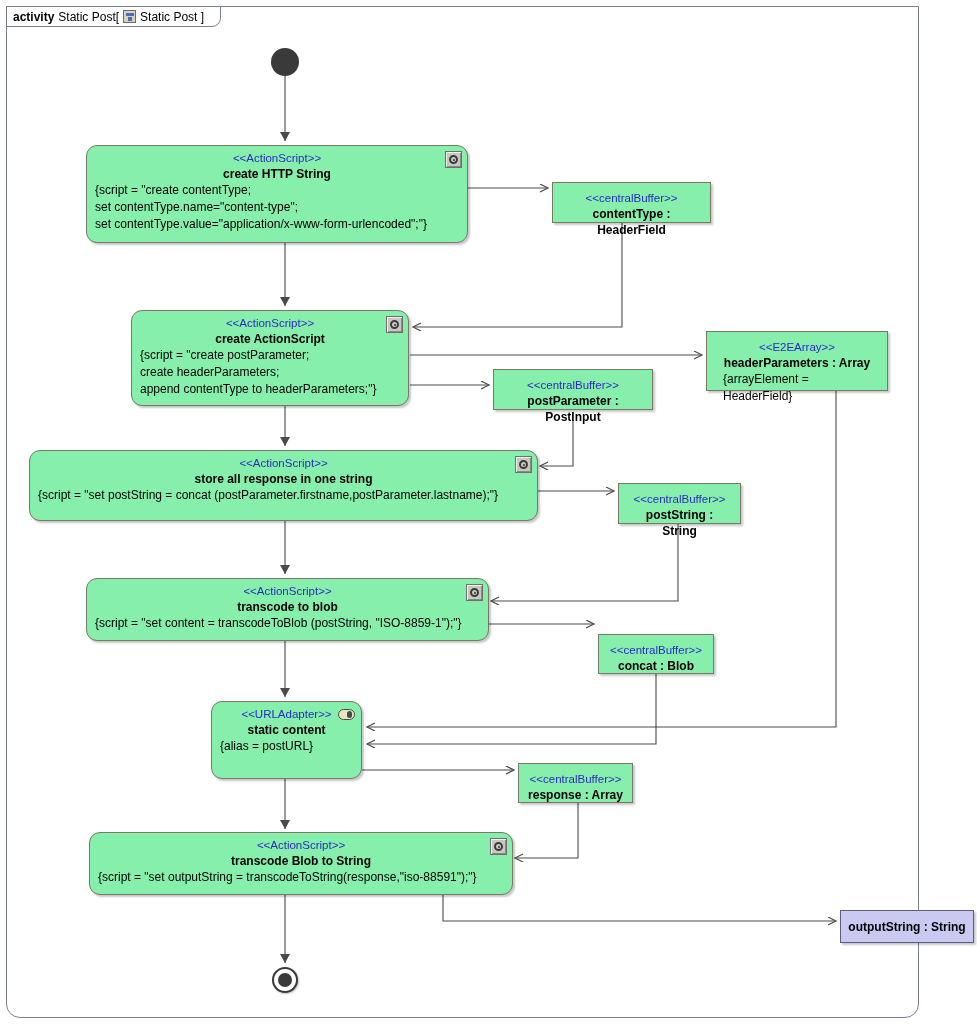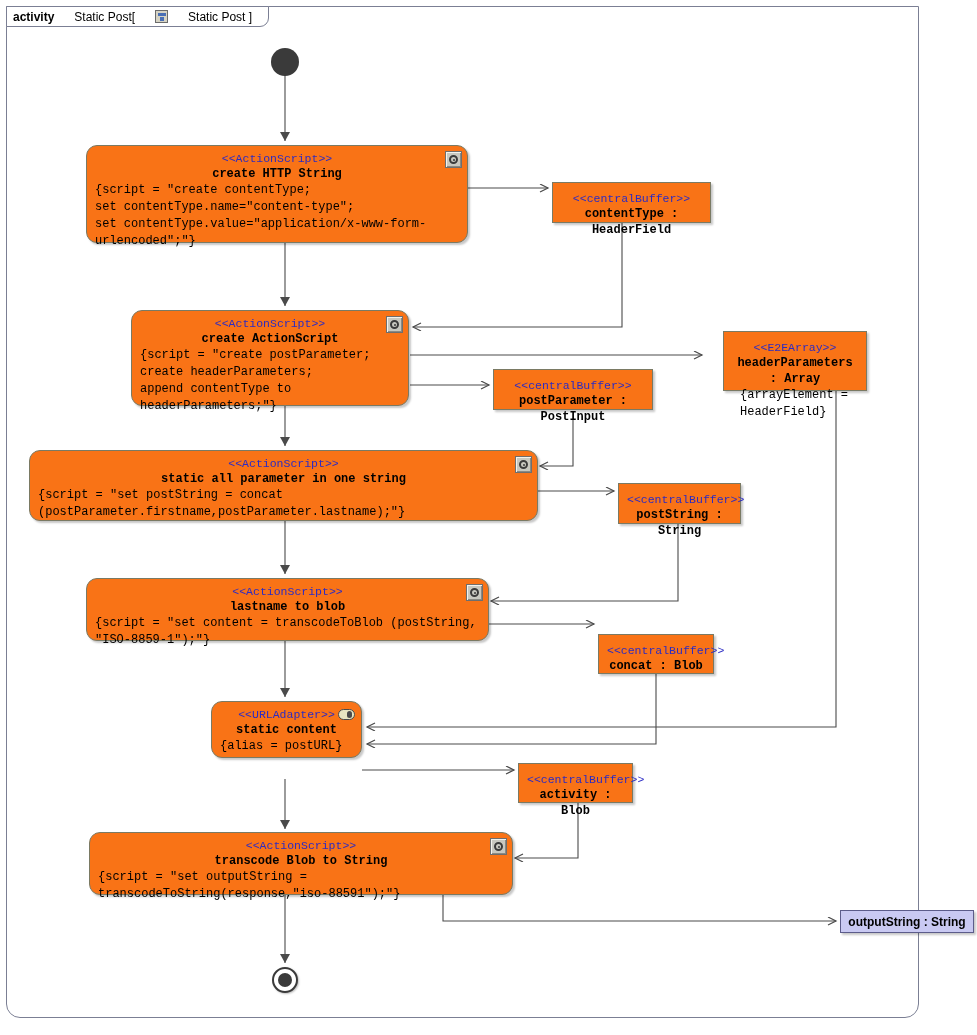--- a/index.html
+++ b/index.html
@@ -3,34 +3,34 @@
 <meta charset="utf-8">
 <style>
   html,body{margin:0;padding:0;background:#ffffff;}
   body{font-family:"Liberation Sans",sans-serif;}
   #canvas{position:relative;width:977px;height:1035px;background:#ffffff;overflow:hidden;}
 
   
   .frame{position:absolute;left:6px;top:6px;width:913px;height:1012px;border:1px solid #7b7f94;
          border-radius:0 0 14px 14px;box-sizing:border-box;background:transparent;}
   .frame-tab{position:absolute;left:6px;top:6px;height:21px;border:1px solid #7b7f94;border-bottom:1px solid #7b7f94;
-        background:#ffffff;box-sizing:border-box;padding:0 16px 0 6px;display:flex;align-items:center;gap:20px;
+        background:#ffffff;box-sizing:border-box;padding:0 16px 0 6px;display:flex;align-items:center;gap:4px;
         border-radius:0 0 9px 0;font-size:12px;color:#000;white-space:nowrap;z-index:4;}
   .frame-tab b{font-weight:bold;}
   .tab-icon{display:inline-block;width:13px;height:13px;border:1px solid #6b6b6b;background:#d6d3c4;
         position:relative;box-sizing:border-box;vertical-align:middle;}
   .tab-icon:before{content:"";position:absolute;left:2px;top:2px;width:8px;height:3px;background:#4a6fb5;}
   .tab-icon:after{content:"";position:absolute;left:4px;top:6px;width:4px;height:4px;background:#4a6fb5;}
 
   
   #wires{position:absolute;left:0;top:0;width:977px;height:1035px;}
 
   
-  .node{position:absolute;box-sizing:border-box;background:#f97316;border:1px solid #7a7a64;
-        box-shadow:2px 2px 2px rgba(0,0,0,.22);text-align:center;font-family:Liberation Mono, monospace;}
+  .node{position:absolute;box-sizing:border-box;background:#86efac;border:1px solid #7a7a64;
+        box-shadow:2px 2px 2px rgba(0,0,0,.22);text-align:center;}
   .action{border-radius:11px;padding-top:5px;}
   .buffer{border-radius:0;padding:8px 8px 5px 8px;}
   .stereo{color:#2b2bc4;font-size:11.5px;line-height:15px;}
   .nname{font-weight:bold;color:#000;font-size:12px;line-height:16px;}
   .nbody{color:#000;font-size:12px;line-height:17px;text-align:left;padding:0 8px;white-space:pre-line;}
   .nbody.center{text-align:left;}
   .badge{position:absolute;right:5px;top:5px;width:15px;height:15px;background:#c8c8c0;
          border:1px solid #6e6e6e;box-shadow:inset 1px 1px 0 #f2f2ee, inset -1px -1px 0 #8a8a84;}
   .badge i{position:absolute;left:3px;top:3px;width:9px;height:9px;border:2px solid #3b3b3b;
          border-radius:50%;box-sizing:border-box;}
@@ -127,72 +127,72 @@
     <div class="nbody">{script = "create postParameter;
 create headerParameters;
 append contentType to headerParameters;"}</div>
   </div>
 
   <div class="node buffer" style="left:493px;top:369px;width:160px;height:41px;">
     <div class="stereo">&lt;&lt;centralBuffer&gt;&gt;</div>
     <div class="nname">postParameter : PostInput</div>
   </div>
 
-  <div class="node buffer" style="left:706px;top:331px;width:144px;height:60px;margin-left:17px;">
+  <div class="node buffer" style="left:706px;top:331px;width:182px;height:60px;">
     <div class="stereo">&lt;&lt;E2EArray&gt;&gt;</div>
     <div class="nname">headerParameters : Array</div>
     <div class="nbody center">{arrayElement = HeaderField}</div>
   </div>
 
   <div class="node action" style="left:29px;top:450px;width:509px;height:71px;">
     <div class="badge">
         <i></i>
       </div>
     <div class="stereo">&lt;&lt;ActionScript&gt;&gt;</div>
-    <div class="nname">static all parameter in one string</div>
+    <div class="nname">store all response in one string</div>
     <div class="nbody center">{script = "set postString = concat (postParameter.firstname,postParameter.lastname);"}</div>
   </div>
 
   <div class="node buffer" style="left:618px;top:483px;width:123px;height:41px;">
     <div class="stereo">&lt;&lt;centralBuffer&gt;&gt;</div>
     <div class="nname">postString : String</div>
   </div>
 
   <div class="node action" style="left:86px;top:578px;width:403px;height:63px;">
     <div class="badge">
         <i></i>
       </div>
     <div class="stereo">&lt;&lt;ActionScript&gt;&gt;</div>
-    <div class="nname">lastname to blob</div>
+    <div class="nname">transcode to blob</div>
     <div class="nbody center">{script = "set content = transcodeToBlob (postString, "ISO-8859-1");"}</div>
   </div>
 
   <div class="node buffer" style="left:598px;top:634px;width:116px;height:40px;">
     <div class="stereo">&lt;&lt;centralBuffer&gt;&gt;</div>
     <div class="nname">concat : Blob</div>
   </div>
 
-  <div class="node action" style="left:211px;top:701px;width:151px;height:57px;">
+  <div class="node action" style="left:211px;top:701px;width:151px;height:78px;">
     <div class="pill"></div>
     <div class="stereo">&lt;&lt;URLAdapter&gt;&gt;</div>
     <div class="nname">static content</div>
     <div class="nbody center">{alias = postURL}</div>
   </div>
 
   <div class="node buffer" style="left:518px;top:763px;width:115px;height:40px;">
     <div class="stereo">&lt;&lt;centralBuffer&gt;&gt;</div>
-    <div class="nname">activity : Blob</div>
+    <div class="nname">response : Array</div>
   </div>
 
   <div class="node action" style="left:89px;top:832px;width:424px;height:63px;">
     <div class="badge">
         <i></i>
       </div>
     <div class="stereo">&lt;&lt;ActionScript&gt;&gt;</div>
     <div class="nname">transcode Blob to String</div>
     <div class="nbody center">{script = "set outputString = transcodeToString(response,"iso-88591");"}</div>
   </div>
 
-  <div class="param" style="left:840px;top:910px;width:134px;height:23px;">
+  <div class="param" style="left:840px;top:910px;width:134px;height:33px;">
     <span>outputString : String</span>
   </div>
 
 </div>
 
 </body></html>

